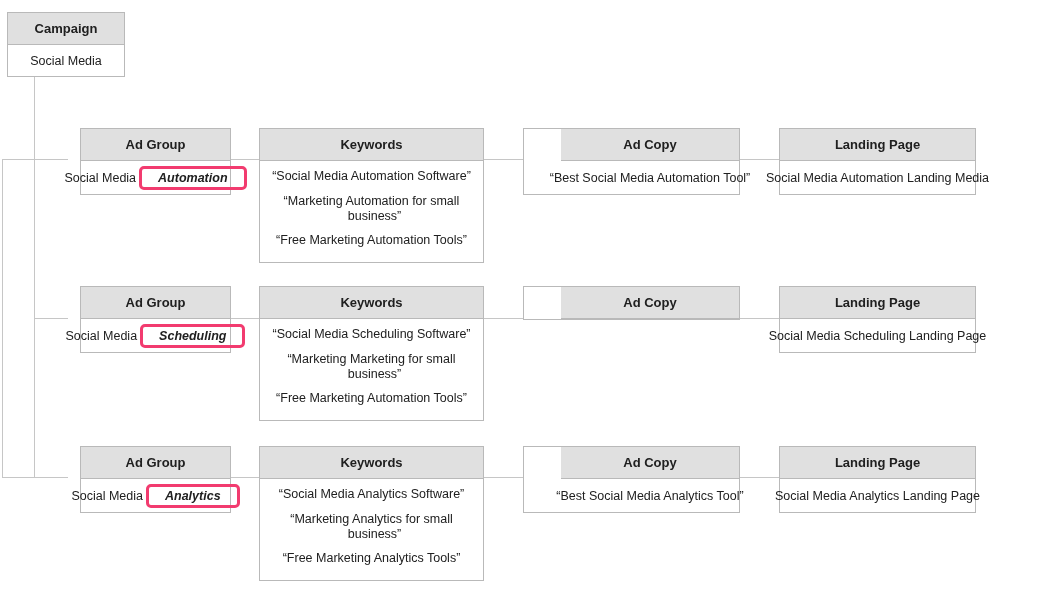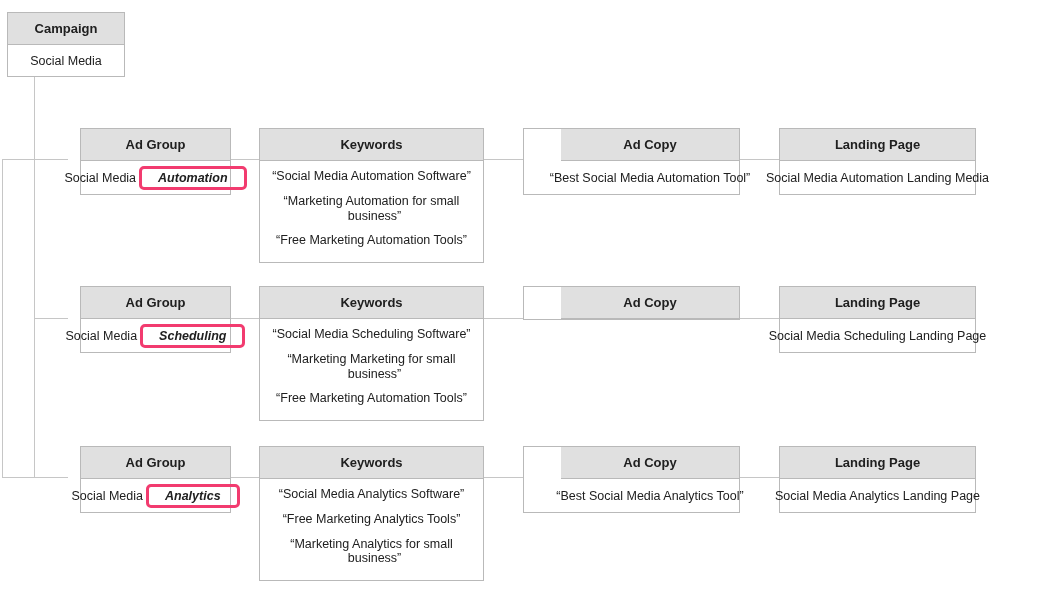--- a/index.html
+++ b/index.html
@@ -144,22 +144,22 @@
     <div class="node-header">Ad Group</div>
     <div class="node-body">
       <span>Social Media</span>
       <span class="hl">Analytics</span>
     </div>
   </div>
   <div class="node col-keywords" style="top:446px;">
     <div class="node-header">Keywords</div>
     <div class="node-body kw-body">
       <div class="keyword">“Social Media Analytics Software”</div>
+      <div class="keyword">“Marketing Analytics for small business”</div>
       <div class="keyword">“Free Marketing Analytics Tools”</div>
-      <div class="keyword">“Marketing Analytics for small business”</div>
     </div>
   </div>
   <div class="node col-adcopy" style="top:446px;">
     <div class="node-header">Ad Copy</div>
     <div class="node-body">“Best Social Media Analytics Tool”</div>
   </div>
   <div class="node col-landing" style="top:446px;">
     <div class="node-header">Landing Page</div>
     <div class="node-body">Social Media Analytics Landing Page</div>
   </div>

